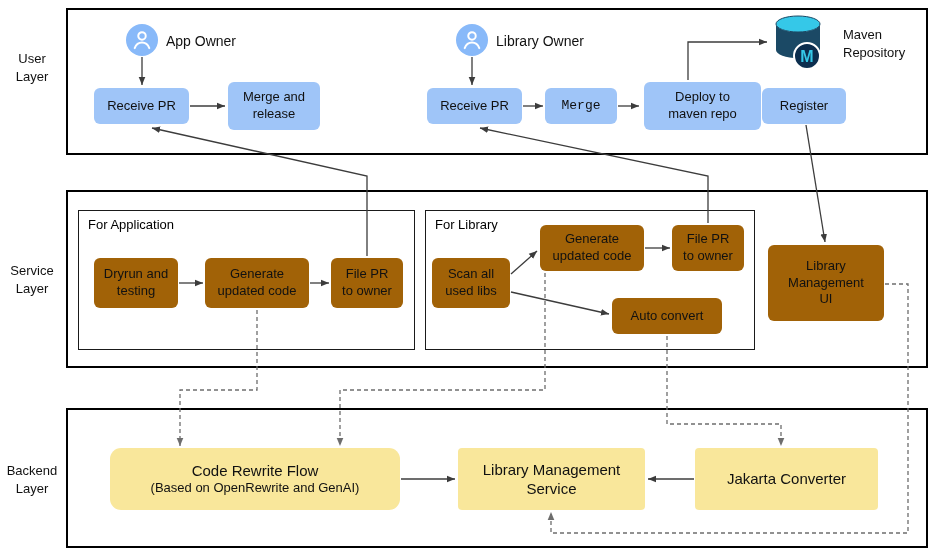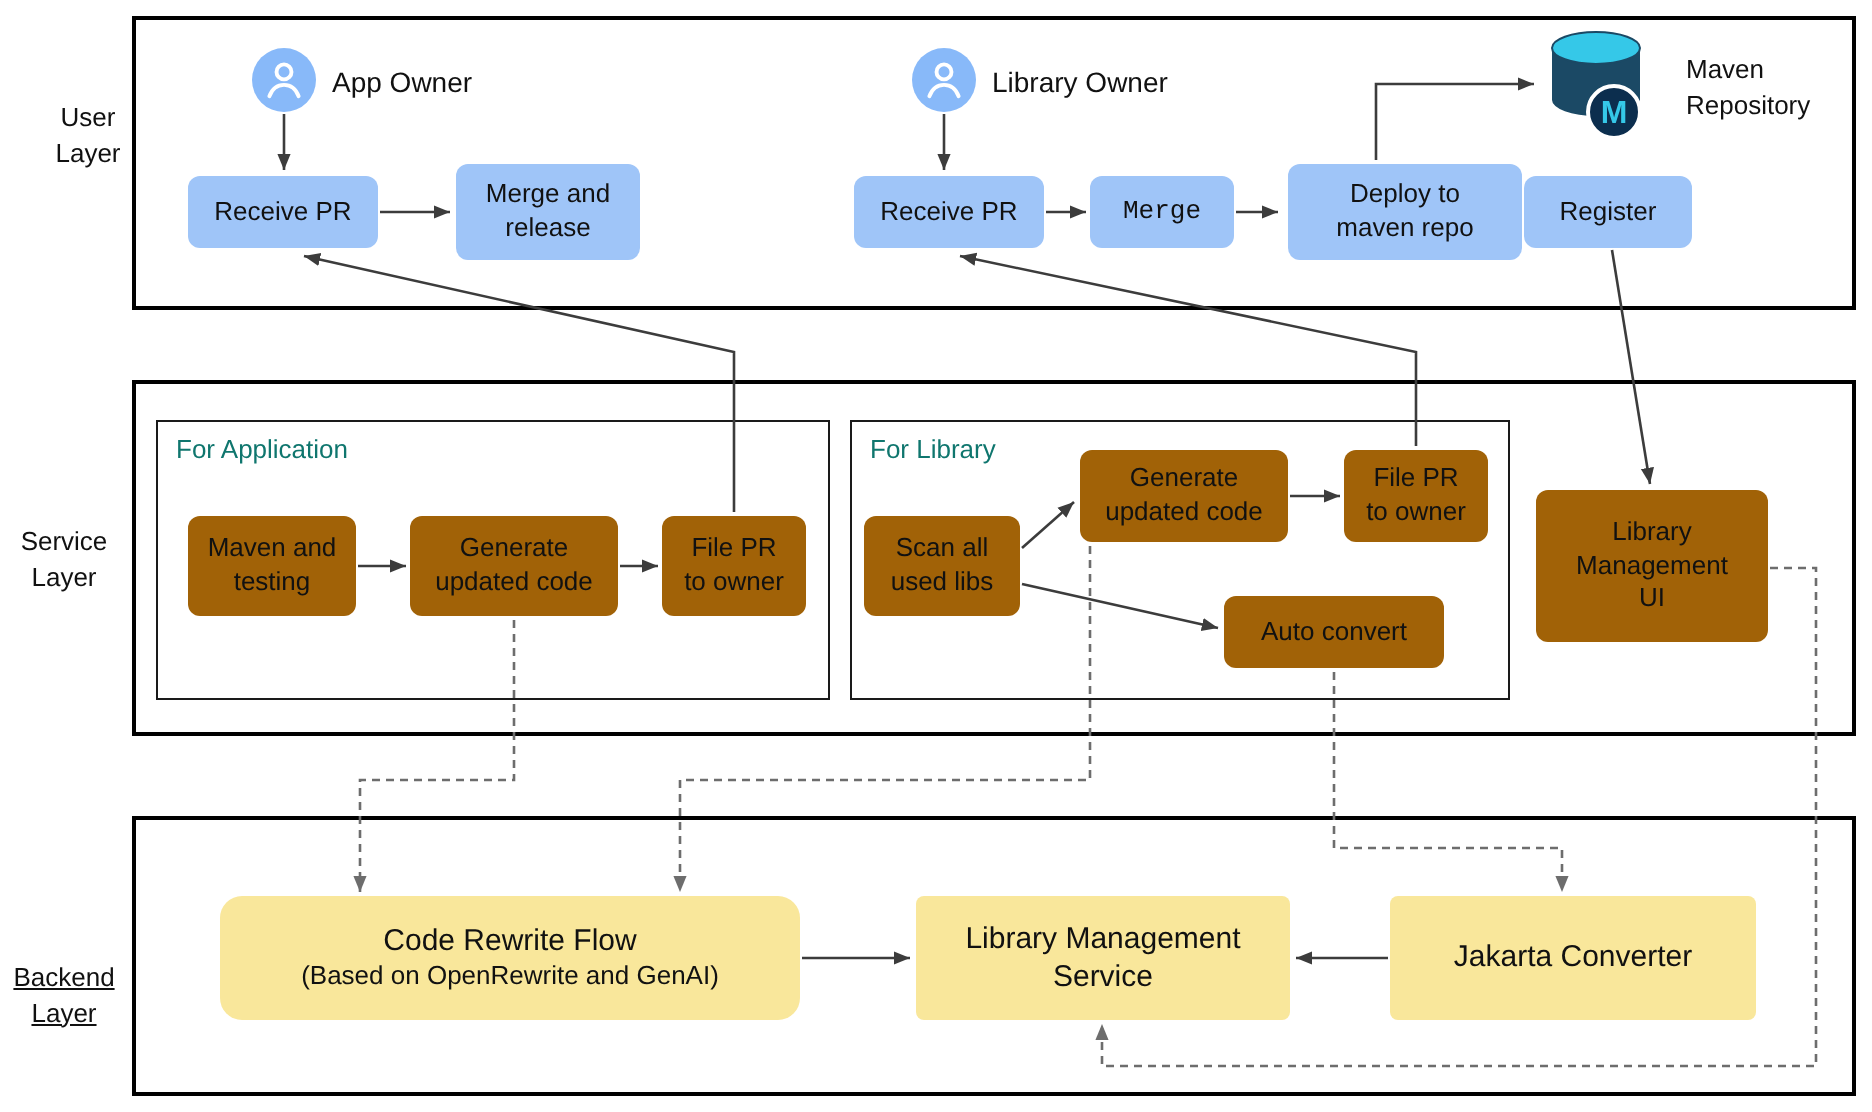--- a/index.html
+++ b/index.html
@@ -1,21 +1,21 @@
 <!DOCTYPE html>
 <html><head>
 <meta charset="utf-8">
 <style>
   * { margin:0; padding:0; box-sizing:border-box; }
   body { background:#ffffff; font-family:"Liberation Sans", sans-serif; color:#111; }
   .canvas { position:relative; width:936px; height:556px; background:#fff; overflow:hidden; }
 
   .layer { position:absolute; border:2px solid #000; z-index:1; background:transparent; }
   .inner-group { position:absolute; border:1.5px solid #1a1a1a; z-index:1; }
-  .group-label { position:absolute; top:6px; left:9px; font-size:13px; color:#0f766e; }
+  .group-label { position:absolute; top:6px; left:9px; font-size:13px; color:#000000; }
 
   .layer-label { position:absolute; font-size:13px; line-height:1.35; text-align:center;
                  white-space:pre-line; z-index:1; }
 
   .node { position:absolute; display:flex; align-items:center; justify-content:center;
           text-align:center; font-size:13px; line-height:1.3; white-space:pre-line;
           z-index:3; padding:2px 4px; }
   .blue   { background:#9fc5f8; border-radius:6px; }
   .green  { background:#a16207; border-radius:6px; }
   .yellow { background:#f9e79b; border-radius:4px; }
@@ -36,25 +36,25 @@
 </style>
 </head>
 <body>
 
 <div class="canvas">
 
   <div class="layer" style="left:66px; top:8px;   width:862px; height:147px;"></div>
   <div class="layer" style="left:66px; top:190px; width:862px; height:178px;"></div>
   <div class="layer" style="left:66px; top:408px; width:862px; height:140px;"></div>
 
-  <div class="layer-label" style="left:16px; top:50px;  width:56px;">User
+  <div class="layer-label" style="left:4px; top:50px;  width:56px;">User
 Layer</div>
   <div class="layer-label" style="left:4px; top:262px; width:56px;">Service
 Layer</div>
-  <div class="layer-label" style="left:4px; top:480px; width:56px;text-decoration:underline;">Backend
+  <div class="layer-label" style="left:4px; top:462px; width:56px;">Backend
 Layer</div>
 
   <svg class="wires" width="936" height="556">
     <defs>
       <marker id="ah" viewBox="0 0 10 10" refX="9" refY="5" markerWidth="9" markerHeight="9" orient="auto" markerUnits="userSpaceOnUse">
         <path d="M0 1.3 L9 5 L0 8.7 z" fill="#3c3c3c"></path>
       </marker>
       <marker id="ahg" viewBox="0 0 10 10" refX="9" refY="5" markerWidth="9" markerHeight="9" orient="auto" markerUnits="userSpaceOnUse">
         <path d="M0 1.3 L9 5 L0 8.7 z" fill="#6d6d6d"></path>
       </marker>
@@ -121,21 +121,21 @@
       <circle cx="37" cy="44" r="13" fill="#0c2e4e" stroke="#ffffff" stroke-width="2"></circle>
       <text x="37" y="49.5" text-anchor="middle" font-size="16" font-weight="bold" fill="#35c8e8" font-family="Liberation Sans, sans-serif">M</text>
     </svg>
   </div>
   <div class="maven-label" style="left:843px; top:26px; width:86px;">Maven
 Repository</div>
 
   <div class="inner-group" style="left:78px; top:210px; width:337px; height:140px;">
     <div class="group-label">For Application</div>
   </div>
-  <div class="node green" style="left:94px;  top:258px; width:84px;  height:50px;">Maven and
+  <div class="node green" style="left:94px;  top:258px; width:84px;  height:50px;">Dryrun and
 testing</div>
   <div class="node green" style="left:205px; top:258px; width:104px; height:50px;">Generate
 updated code</div>
   <div class="node green" style="left:331px; top:258px; width:72px;  height:50px;">File PR
 to owner</div>
 
   <div class="inner-group" style="left:425px; top:210px; width:330px; height:140px;">
     <div class="group-label">For Library</div>
   </div>
   <div class="node green" style="left:432px; top:258px; width:78px;  height:50px;">Scan all

